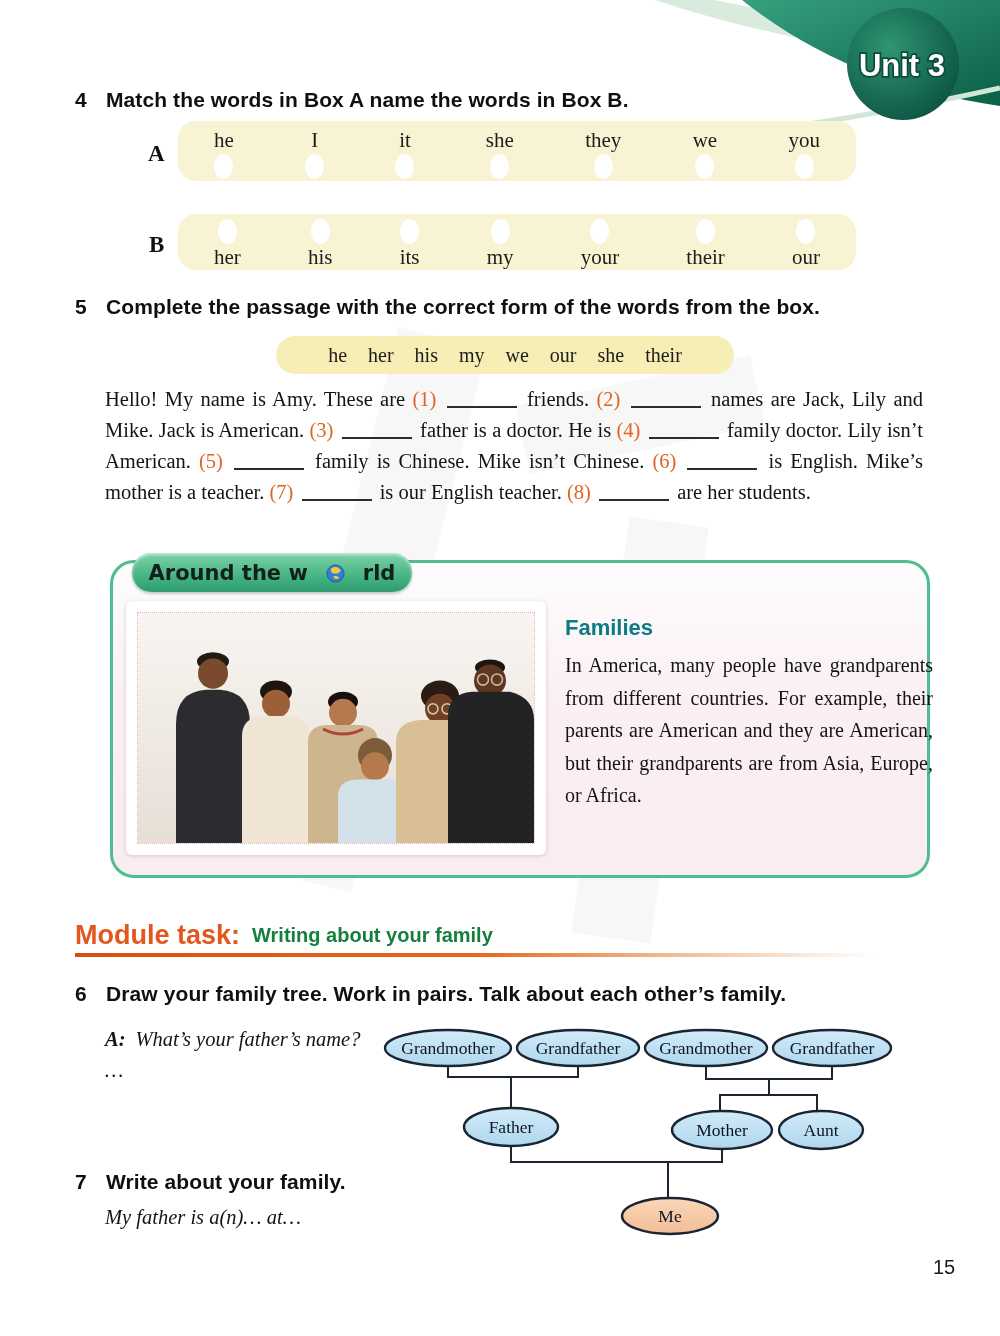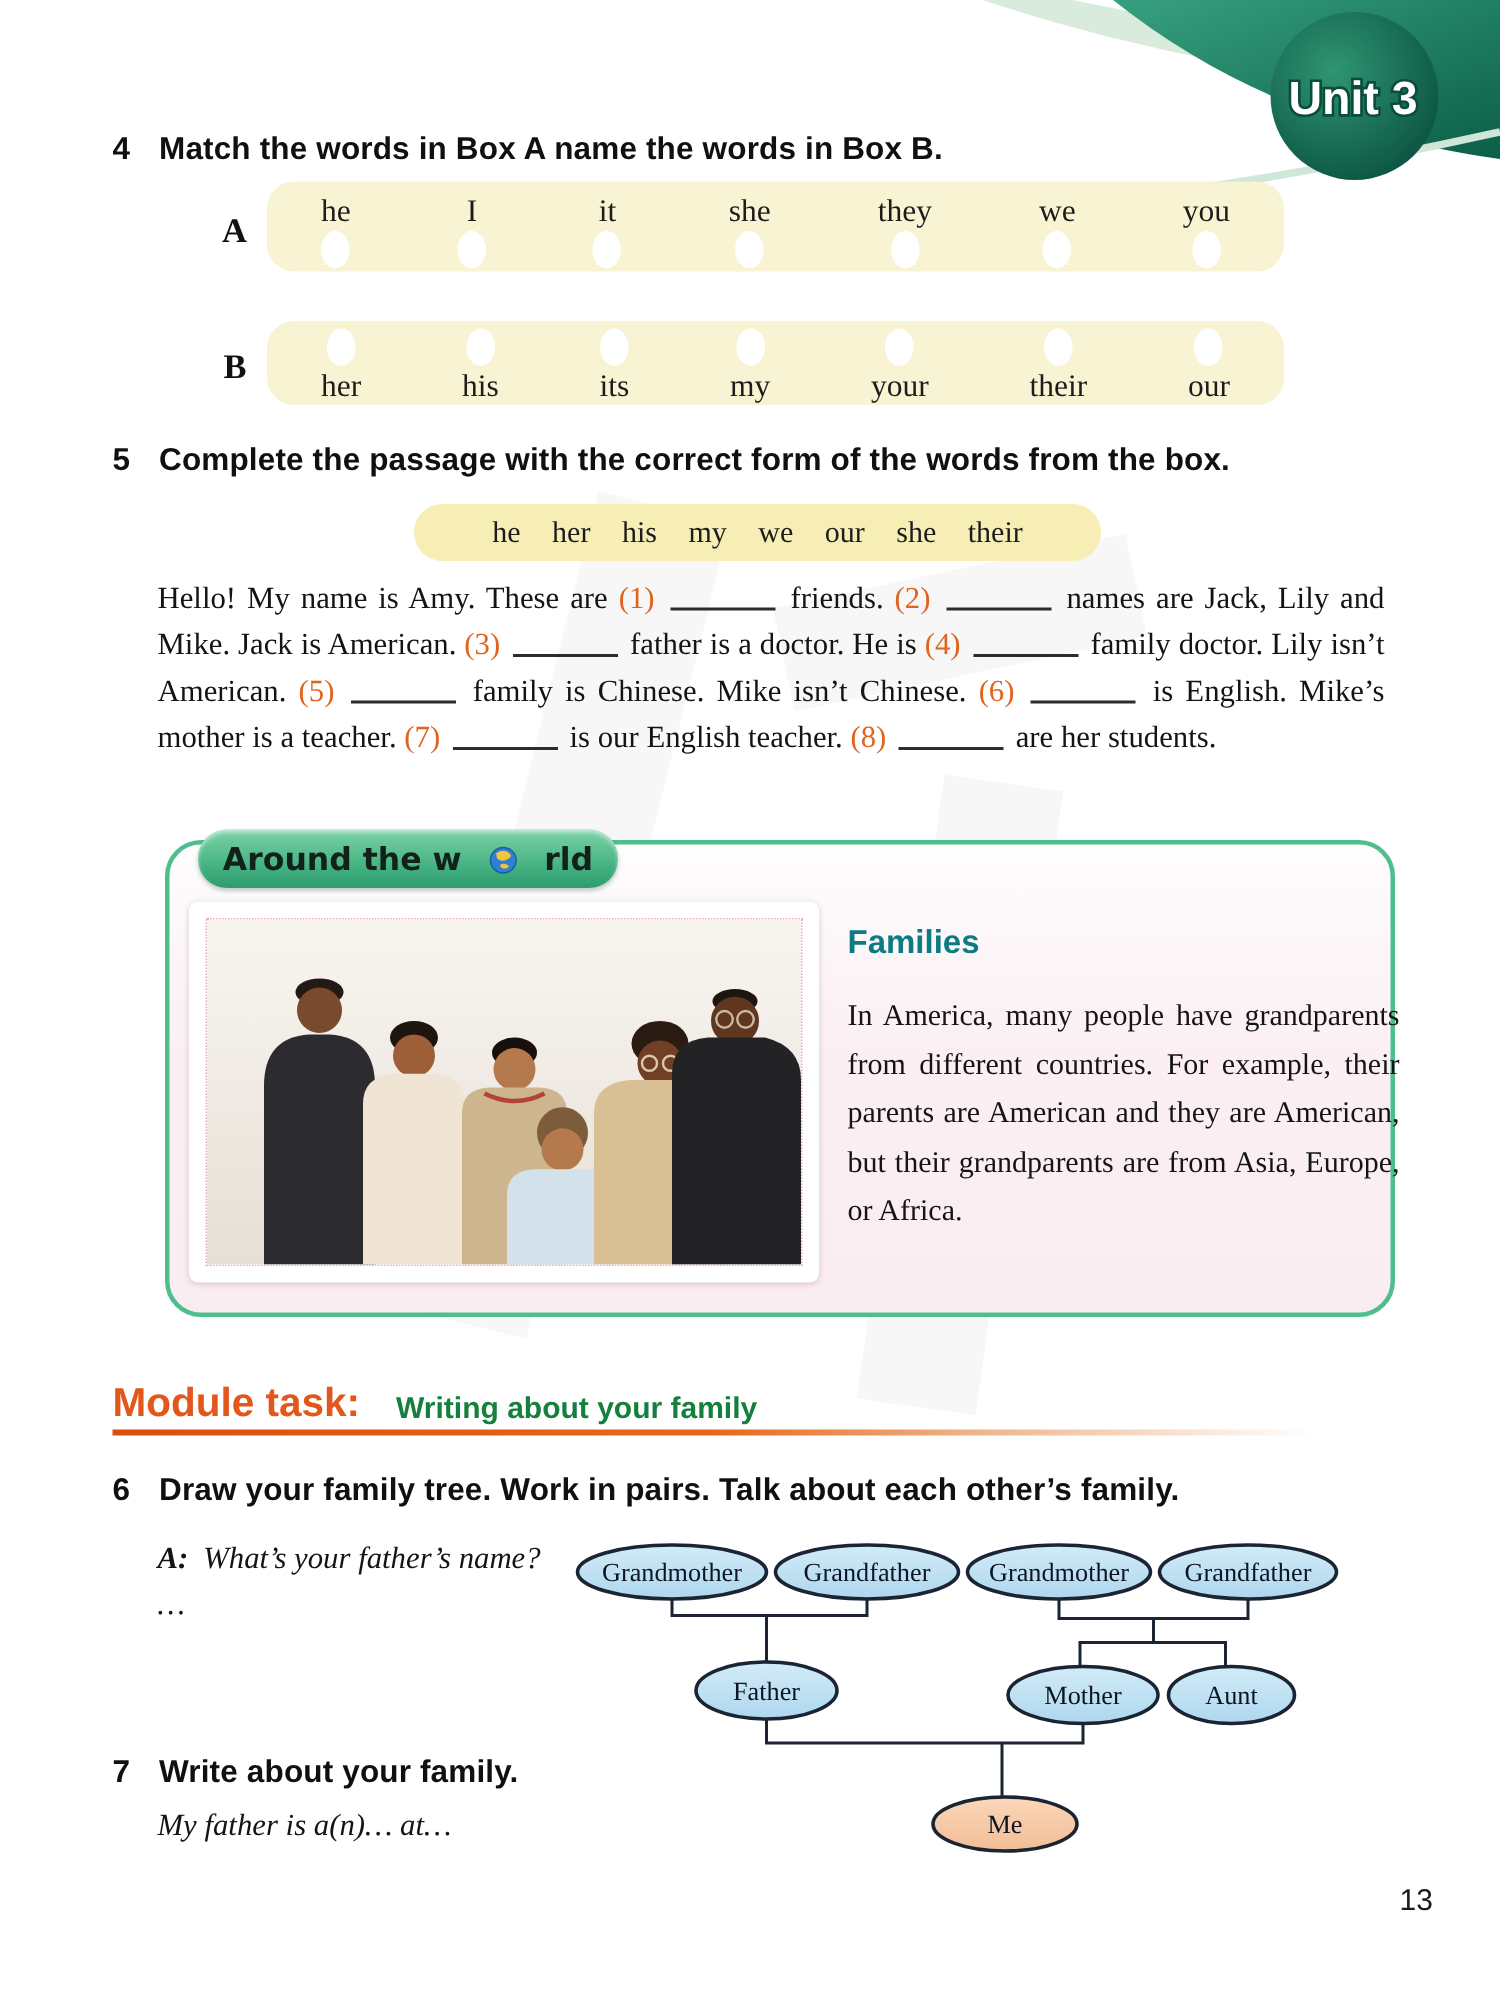--- a/index.html
+++ b/index.html
@@ -49,25 +49,25 @@
   #atw-tab{left:132px;top:553px;width:280px;height:39px;border-radius:19px;
            background:linear-gradient(180deg,#7cd3a6 0%,#3fae7e 70%,#2f9a6e 100%);
            box-shadow:inset 0 2px 3px rgba(255,255,255,.55),0 2px 3px rgba(0,60,40,.25);
            display:flex;align-items:center;justify-content:center;gap:17px;
            font-family:"DejaVu Sans",sans-serif;font-weight:bold;font-size:21px;color:#12221a;}
   #photo-frame{left:126px;top:601px;width:420px;height:254px;background:#ffffff;border-radius:6px;
                box-shadow:0 1px 4px rgba(120,80,90,.25);padding:11px;box-sizing:border-box;}
   #photo-inner{width:100%;height:100%;border:1px dotted #eba9bc;box-sizing:border-box;}
   #families{left:565px;top:615px;width:368px;}
   #families-title{font-weight:bold;font-size:22px;color:#0c7b84;}
-  #families-body{margin-top:20px;font-family:"Liberation Serif",serif;font-size:20px;
+  #families-body{margin-top:8px;font-family:"Liberation Serif",serif;font-size:20px;
                  line-height:32.5px;text-align:justify;color:#141414;}
 
   
-  #module-task{left:75px;top:920px;display:flex;align-items:flex-end;gap:24px;}
+  #module-task{left:75px;top:920px;display:flex;align-items:center;gap:12px;}
   #module-task-label{color:#e2571b;font-weight:bold;font-size:27px;}
   #module-task-title{font-size:20px;color:#15803d;font-weight:bold;}
   #module-underline{left:75px;top:953px;width:800px;height:4px;
       background:linear-gradient(90deg,#d94f10 0%,#e8671c 50%,#efb489 72%,rgba(244,233,205,0) 100%);}
 
   
   #dialogue{left:105px;top:1024px;font-family:"Liberation Serif",serif;font-style:italic;
             font-size:20.5px;line-height:31px;color:#141414;}
   .dlg-speaker{font-weight:bold;margin-right:10px;}
 
@@ -304,13 +304,13 @@
     <text class="tree-label" x="287" y="200">Me</text>
   </g>
 </svg>
 
 <div class="abs ex-heading" style="left:75px;top:1170px;">
   <span class="ex-num">7</span>
   <span>Write about your family.</span>
 </div>
 <div id="ex7-prompt" class="abs">My father is a(n)… at…</div>
 
-<span id="page-number" class="abs">13</span>
+<span id="page-number" class="abs">15</span>
 
 </body></html>

